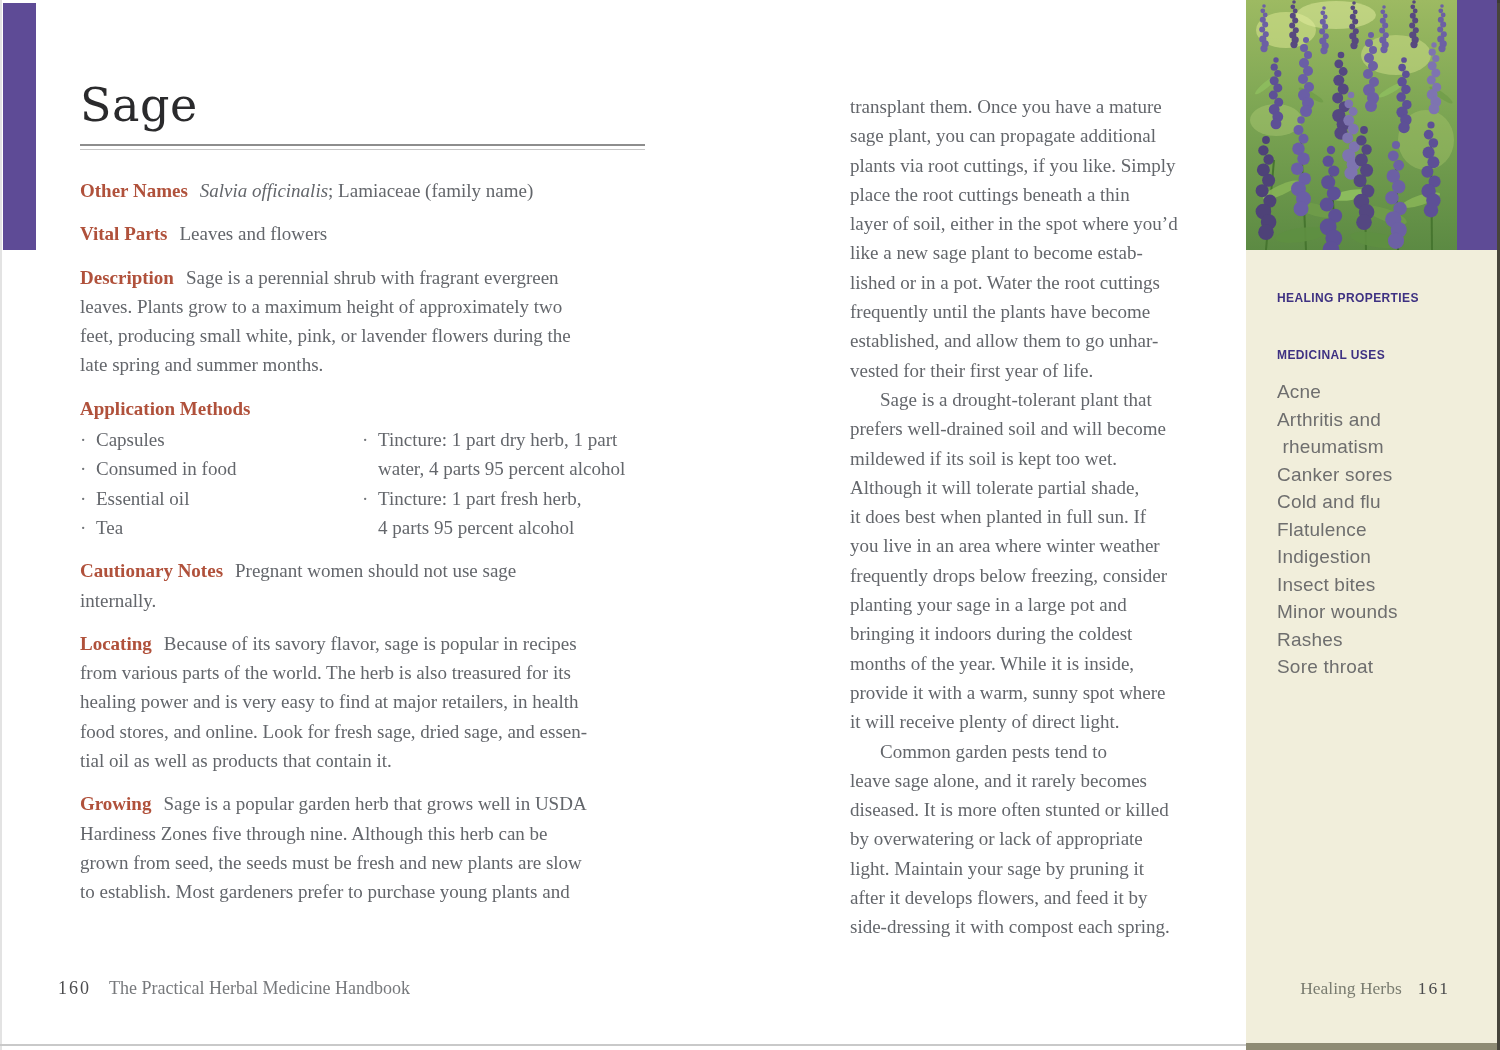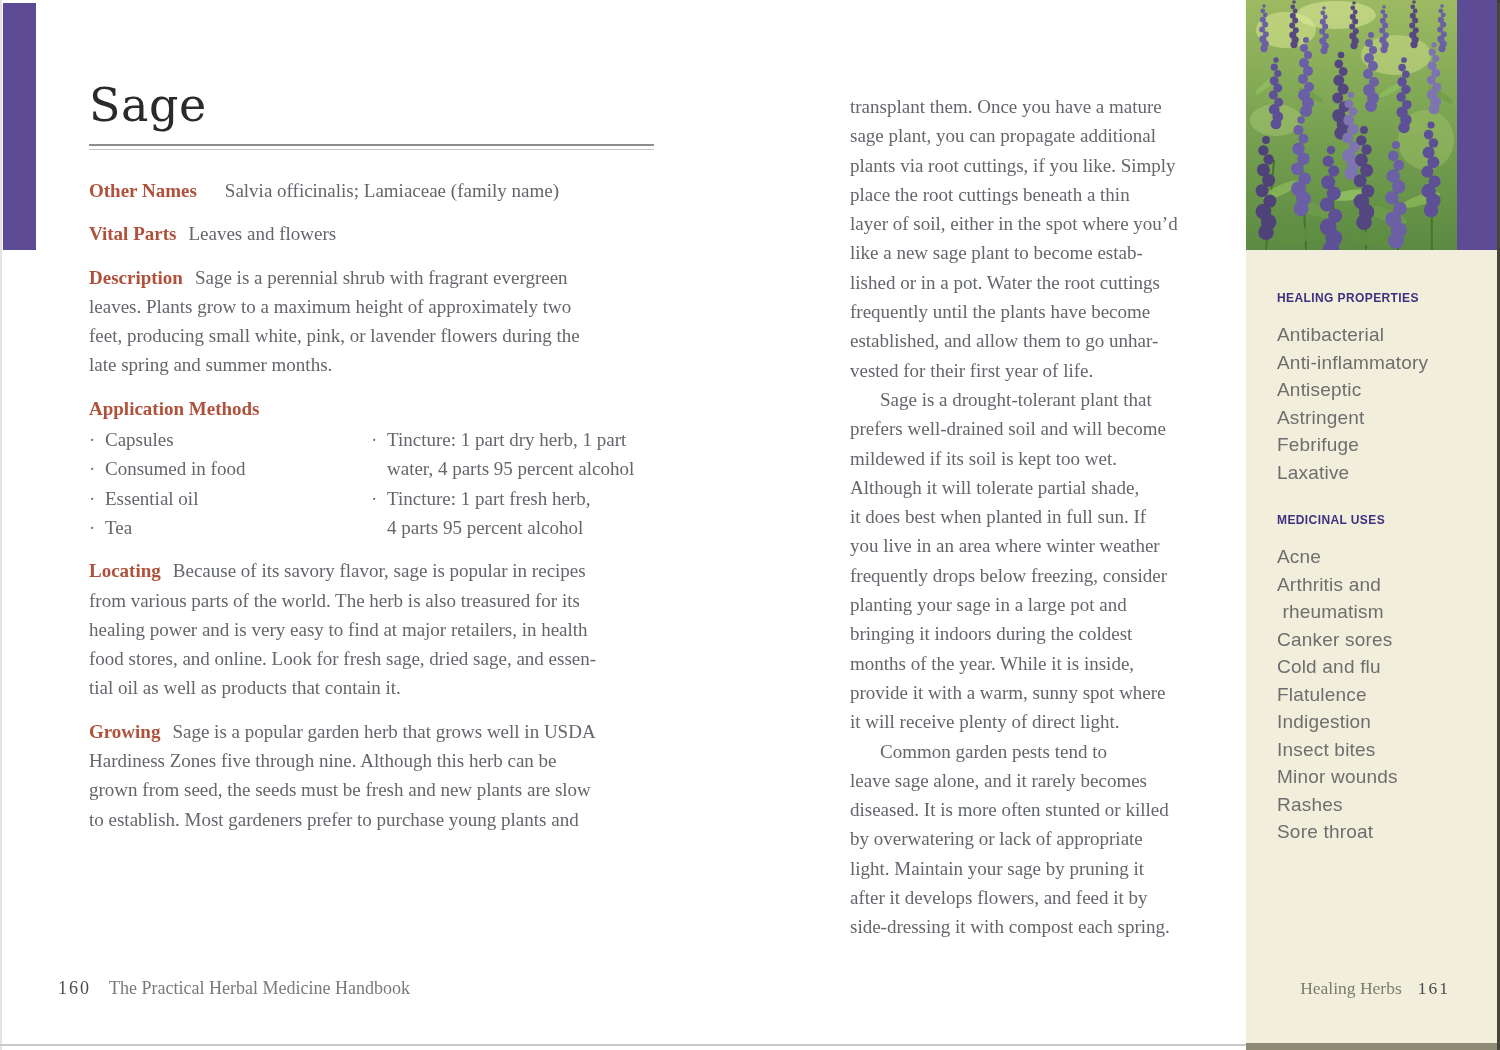--- a/index.html
+++ b/index.html
@@ -10,27 +10,27 @@
   .edge-bottom{position:absolute;left:0;top:1044px;width:1246px;height:2px;background:#c9c9c9;}
   .edge-right{position:absolute;right:0;top:0;width:3px;height:1050px;background:#47443b;}
   .bottom-strip{position:absolute;left:1246px;top:1043px;width:254px;height:7px;background:#8e8b74;}
   .top-strip{position:absolute;left:1457px;top:0;width:43px;height:3px;background:#3c3a34;}
   
   .purple-bar-left{position:absolute;left:3px;top:3px;width:33px;height:247px;background:#5e4b96;}
   .purple-bar-right{position:absolute;left:1457px;top:0;width:40px;height:250px;background:#5e4b96;}
   .photo{position:absolute;left:1246px;top:0;width:211px;height:250px;overflow:hidden;}
   .cream{position:absolute;left:1246px;top:250px;width:251px;height:793px;background:#f1eedb;}
   
-  .left-col{position:absolute;left:89px;top:80px;width:565px;}
+  .left-col{position:absolute;left:80px;top:80px;width:565px;}
   .page-title{font-family:"DejaVu Serif",serif;font-size:46px;font-weight:400;color:#2a2a2c;
               margin:0 0 14px 0;line-height:50px;letter-spacing:.5px;}
   .title-rule{height:3px;border-top:2px solid #8d8d8d;border-bottom:1px solid #c6c6c6;margin:0 0 26px 0;}
   p.body{font-size:19px;line-height:29.3px;color:#63666b;margin:0 0 14px 0;white-space:pre-line;}
   .lbl{font-weight:bold;color:#b0513b;margin-right:12px;}
-  .sci{margin-left:16px;}
+  .sci{font-style:italic;}
   .am-cols{display:flex;margin:2px 0 14px 0;}
   .am-col1{width:282px;}
   .am-col2{width:283px;}
   ul.blt{list-style:none;margin:0;padding:0;}
   ul.blt li{display:flex;font-size:19px;line-height:29.3px;color:#63666b;}
   .dot{width:16px;color:#75787c;flex:none;}
   .li-text{white-space:pre-wrap;flex:1;}
   
   .mid-col{position:absolute;left:850px;top:92px;width:395px;}
   .mid-col p{font-size:19px;line-height:29.3px;color:#63666b;margin:0;white-space:pre-line;}
@@ -174,20 +174,22 @@
           </li>
         <li>
             <span class="dot">·</span>
             <span class="li-text">Tincture: 1 part fresh herb,
 4 parts 95 percent alcohol</span>
           </li>
       </ul>
     </div>
   </div>
 
+  <p class="body"><span class="lbl">Cautionary Notes</span><span>Pregnant women should not use sage
+internally.</span></p>
 
   <p class="body"><span class="lbl">Locating</span><span>Because of its savory flavor, sage is popular in recipes
 from various parts of the world. The herb is also treasured for its
 healing power and is very easy to find at major retailers, in health
 food stores, and online. Look for fresh sage, dried sage, and essen-
 tial oil as well as products that contain it.</span></p>
 
   <p class="body"><span class="lbl">Growing</span><span>Sage is a popular garden herb that grows well in USDA
 Hardiness Zones five through nine. Although this herb can be
 grown from seed, the seeds must be fresh and new plants are slow
@@ -221,28 +223,20 @@
 leave sage alone, and it rarely becomes
 diseased. It is more often stunted or killed
 by overwatering or lack of appropriate
 light. Maintain your sage by pruning it
 after it develops flowers, and feed it by
 side-dressing it with compost each spring.</p>
 </div>
 
 <div class="sb">
   <h2 class="sb-h">HEALING PROPERTIES</h2>
-  <ul class="sb-list">
-    <li>Antibacterial</li>
-    <li>Anti-inflammatory</li>
-    <li>Antiseptic</li>
-    <li>Astringent</li>
-    <li>Febrifuge</li>
-    <li>Laxative</li>
-  </ul>
   <div class="sb-gap"></div>
   <h2 class="sb-h" style="width:200px;">MEDICINAL USES</h2>
   <ul class="sb-list">
     <li>Acne</li>
     <li>Arthritis and
  rheumatism</li>
     <li>Canker sores</li>
     <li>Cold and flu</li>
     <li>Flatulence</li>
     <li>Indigestion</li>

